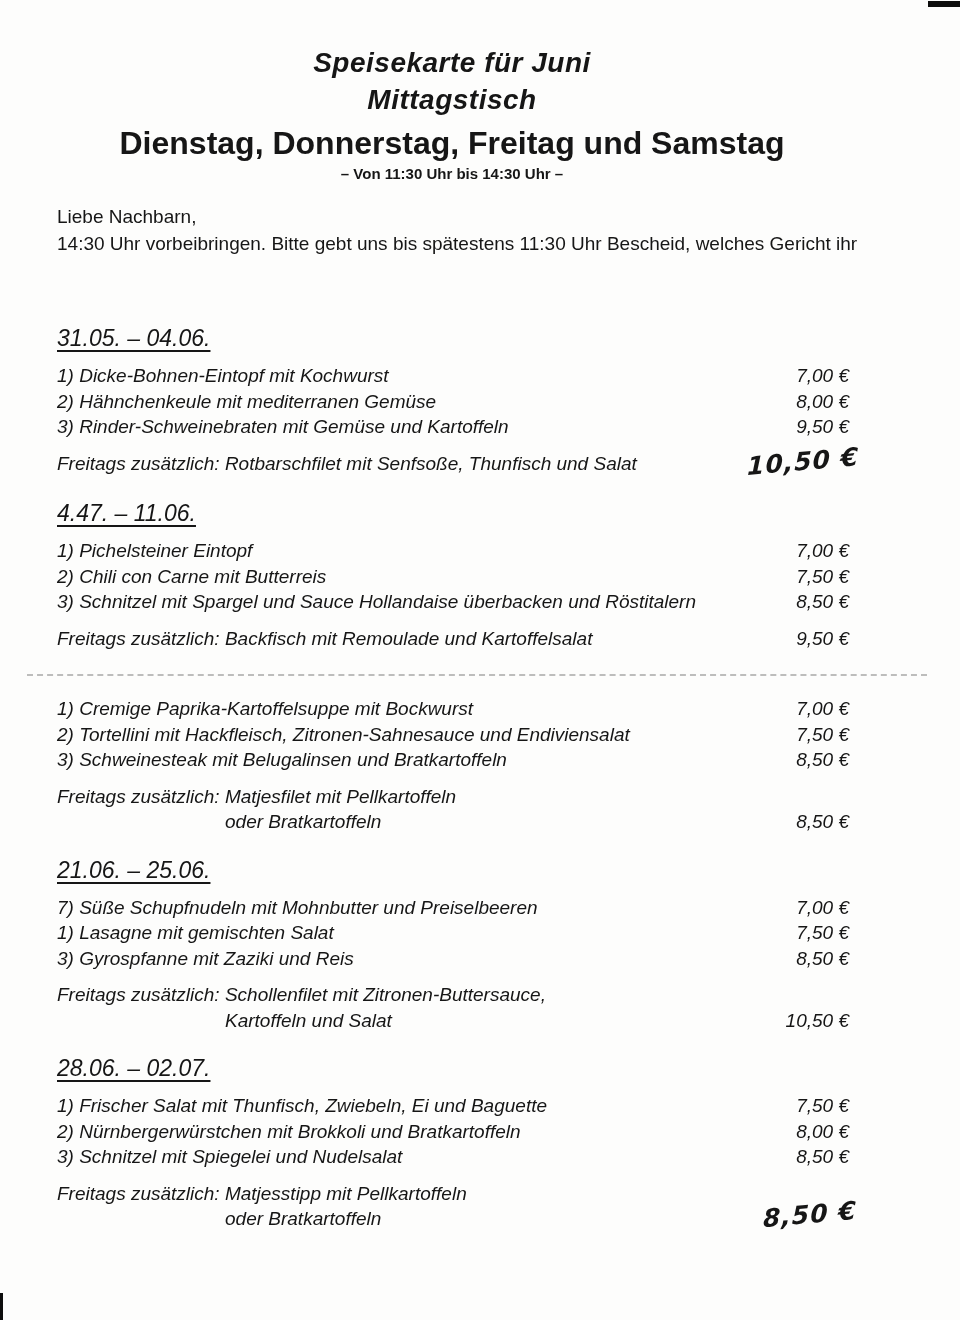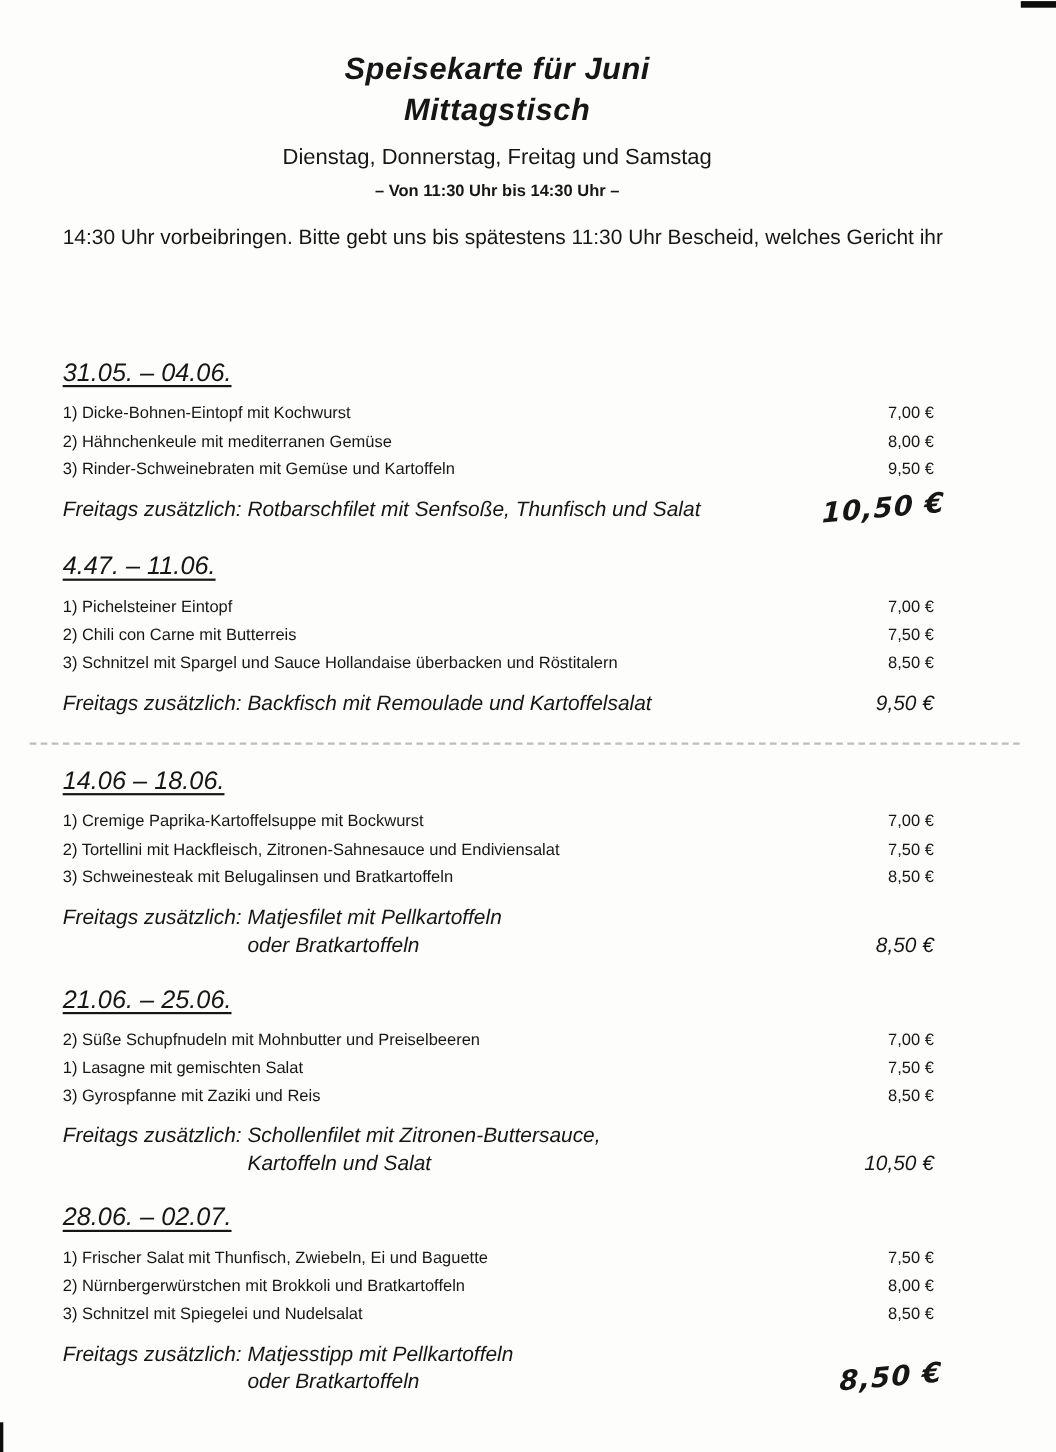--- a/index.html
+++ b/index.html
@@ -11,36 +11,36 @@
     color:#161616;
     overflow:hidden;
     box-sizing:border-box;
   }
   
   .artifact-top-right{position:absolute;top:1px;right:0;width:32px;height:6px;background:#0d0d0d;}
   .artifact-bottom-left{position:absolute;left:0;top:1293px;width:3px;height:27px;background:#0d0d0d;}
 
   .header{position:absolute;top:44px;left:57px;width:790px;text-align:center;}
   .title-line{font-size:28px;font-weight:bold;font-style:italic;line-height:37px;letter-spacing:.5px;}
-  .subtitle{font-size:20px;font-weight:normal;line-height:34px;margin-top:8px;}
+  .subtitle{font-size:32px;font-weight:bold;line-height:34px;margin-top:8px;}
   .hours{font-size:15px;font-weight:bold;line-height:28px;}
 
   .intro{position:absolute;top:203px;left:57px;width:832px;font-size:19px;line-height:27px;}
 
   .menu{position:absolute;top:326px;left:57px;width:792px;}
   .week{margin-bottom:23px;}
   .week-date{
     font-size:23px;line-height:25px;
     text-decoration:underline;
     text-underline-offset:4px;
     text-decoration-thickness:1.5px;
     margin-bottom:12px;
     font-style:italic;
   }
-  .item-row{display:flex;font-size:15px;line-height:25.5px;}
+  .item-row{display:flex;font-size:19px;line-height:25.5px;font-style:italic;}
   .item-label{flex:1;}
   .item-price{width:95px;text-align:right;white-space:nowrap;}
   .friday{display:flex;margin-top:11px;font-style:italic;font-size:19px;line-height:25.5px;}
   .friday-text{flex:1;}
   .friday-line2{padding-left:168px;}
   .friday-price{align-self:flex-end;width:110px;text-align:right;white-space:nowrap;}
   .handwritten{
     font-family:"DejaVu Sans", sans-serif;
     font-style:italic;
     font-weight:600;
@@ -68,20 +68,21 @@
   <div class="artifact-bottom-left"></div>
 
   <div class="header">
     <div class="title-line">Speisekarte für Juni</div>
     <div class="title-line">Mittagstisch</div>
     <div class="subtitle">Dienstag, Donnerstag, Freitag und Samstag</div>
     <div class="hours">– Von 11:30 Uhr bis 14:30 Uhr –</div>
   </div>
 
   <div class="intro">
+      <div>Liebe Nachbarn,</div>
       <div>14:30 Uhr vorbeibringen. Bitte gebt uns bis spätestens 11:30 Uhr Bescheid, welches Gericht ihr</div>
     </div>
 
   <div class="menu">
       <section class="week">
         <div class="week-date">31.05. – 04.06.</div>
         <div class="item-row">
           <div class="item-label">1) Dicke-Bohnen-Eintopf mit Kochwurst</div>
           <div class="item-price">7,00 €</div>
         </div>
@@ -116,21 +117,20 @@
         </div>
         <div class="friday">
           <div class="friday-text">
             <div>Freitags zusätzlich: Backfisch mit Remoulade und Kartoffelsalat</div>
           </div>
           <div class="friday-price">9,50 €</div>
         </div>
       </section>
       <div class="fold-line"></div>
       <section class="week">
-        <div class="week-date">14.06 – 18.06.</div>
         <div class="item-row">
           <div class="item-label">1) Cremige Paprika-Kartoffelsuppe mit Bockwurst</div>
           <div class="item-price">7,00 €</div>
         </div>
         <div class="item-row">
           <div class="item-label">2) Tortellini mit Hackfleisch, Zitronen-Sahnesauce und Endiviensalat</div>
           <div class="item-price">7,50 €</div>
         </div>
         <div class="item-row">
           <div class="item-label">3) Schweinesteak mit Belugalinsen und Bratkartoffeln</div>
@@ -140,21 +140,21 @@
           <div class="friday-text">
             <div>Freitags zusätzlich: Matjesfilet mit Pellkartoffeln</div>
             <div class="friday-line2">oder Bratkartoffeln</div>
           </div>
           <div class="friday-price">8,50 €</div>
         </div>
       </section>
       <section class="week">
         <div class="week-date">21.06. – 25.06.</div>
         <div class="item-row">
-          <div class="item-label">2) Süße Schupfnudeln mit Mohnbutter und Preiselbeeren</div>
+          <div class="item-label">7) Süße Schupfnudeln mit Mohnbutter und Preiselbeeren</div>
           <div class="item-price">7,00 €</div>
         </div>
         <div class="item-row">
           <div class="item-label">1) Lasagne mit gemischten Salat</div>
           <div class="item-price">7,50 €</div>
         </div>
         <div class="item-row">
           <div class="item-label">3) Gyrospfanne mit Zaziki und Reis</div>
           <div class="item-price">8,50 €</div>
         </div>

